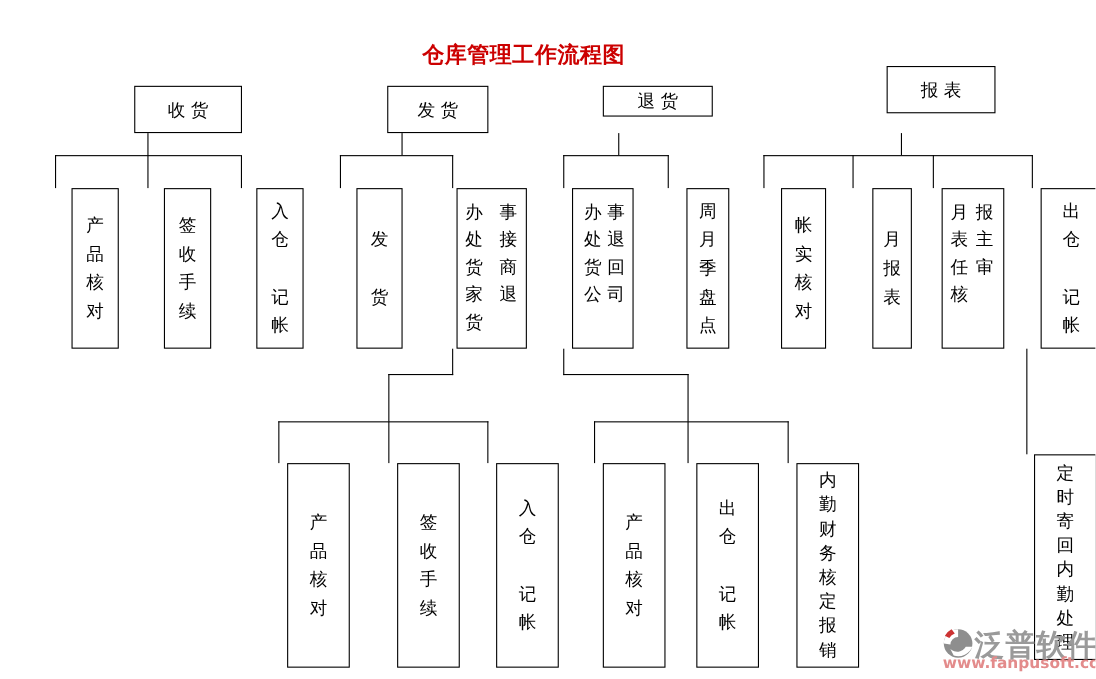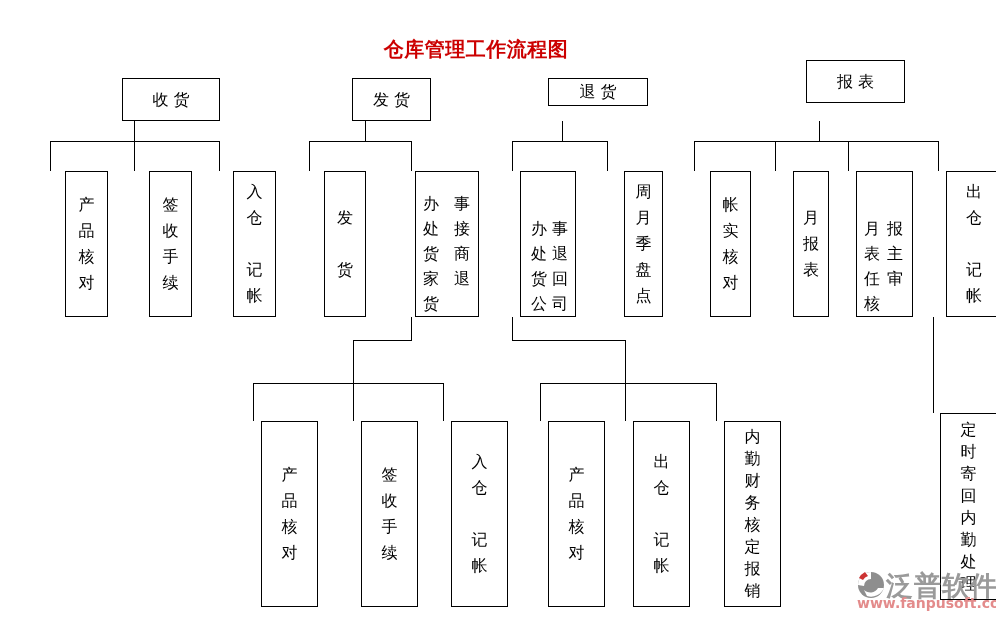--- a/index.html
+++ b/index.html
@@ -13,21 +13,21 @@
   }
   .box {
     position:absolute; box-sizing:border-box; border:1px solid #000;
     background:#fff; display:flex; align-items:center; justify-content:center;
     font-size:16px; line-height:1;margin-left:36px;
   }
   .box.l1 span { letter-spacing:5px; text-indent:5px; }
   .lines { display:flex; flex-direction:column; align-items:center; }
   .lines .ln { height:26px; line-height:26px; text-align:center; white-space:pre; }
   .dense .lines .ln { height:22px; line-height:22px; }
-  .cols2 { align-items:flex-end; justify-content:flex-start; }
+  .cols2 { align-items:flex-start; justify-content:flex-start; }
   .cols2 .lines { align-items:flex-start; padding:8px 0 0 7px; }
   .cols2 .lines .ln { height:25px; line-height:25px; text-align:left; }
   .ls15 .lines .ln { letter-spacing:15px; }
   .ls5  .lines .ln { letter-spacing:5px; padding-left:3px; }
   .ls7  .lines .ln { letter-spacing:7px; }
   .cl { position:absolute; background:#000; }
   .wm-brand {
     position:absolute; left:886px; top:568px; font-size:27px; font-weight:bold;
     color:#9a9a9a; letter-spacing:1px; white-space:nowrap;
   }
@@ -40,21 +40,21 @@
 </head>
 <body>
 
 <div class="page">
 
   <div class="title">仓库管理工作流程图</div>
 
   <div class="box l1" style="left:86px;top:78px;width:98px;height:43px">
       <span>收货</span>
     </div>
-  <div class="box l1" style="left:316px;top:78px;width:79px;height:43px">
+  <div class="box l1" style="left:316px;top:78px;width:92px;height:43px">
       <span>发货</span>
     </div>
   <div class="box l1" style="left:512px;top:78px;width:100px;height:28px">
       <span>退货</span>
     </div>
   <div class="box l1" style="left:770px;top:60px;width:99px;height:43px">
       <span>报表</span>
     </div>
 
   <div class="box" style="left:29px;top:171px;width:43px;height:146px">

